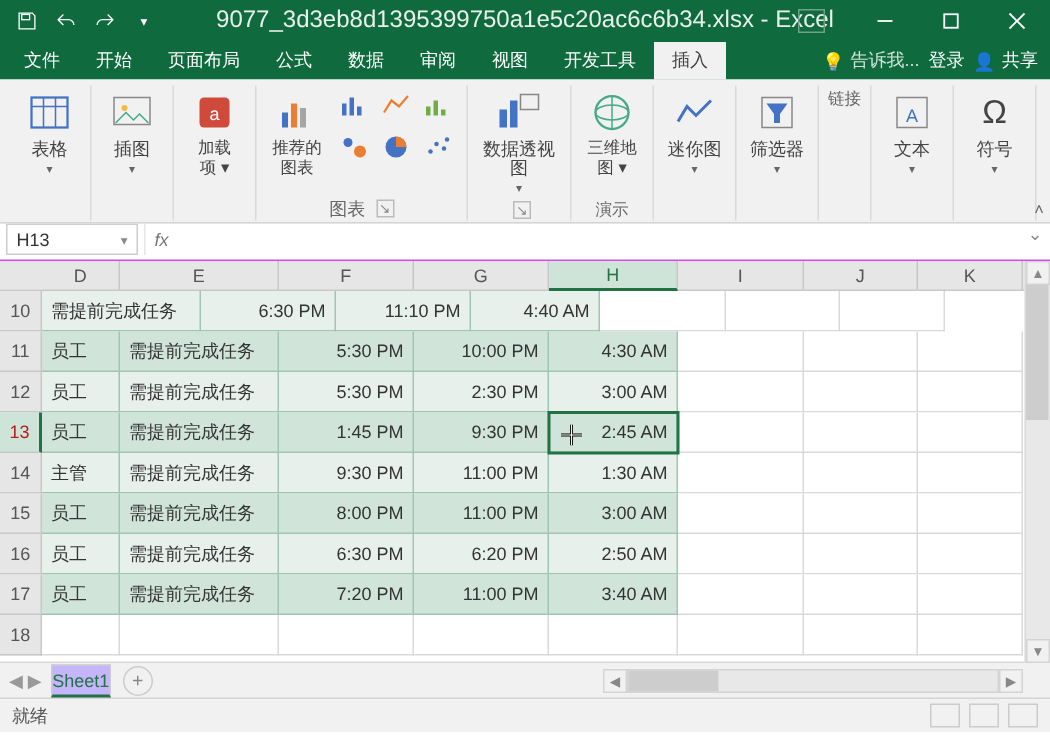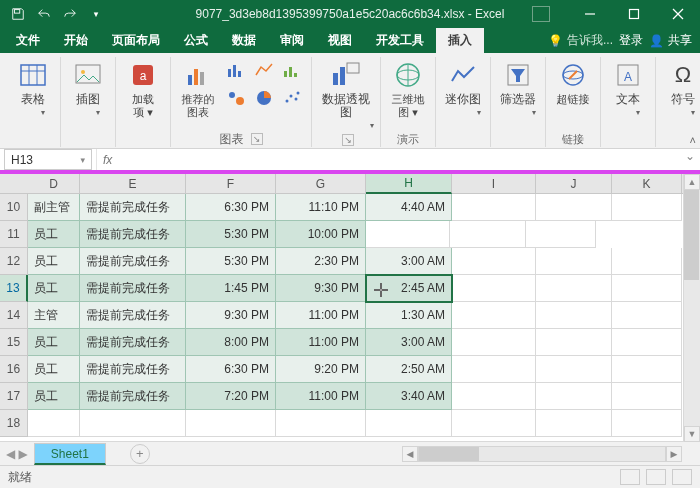--- a/index.html
+++ b/index.html
@@ -3,21 +3,21 @@
 <meta charset="utf-8">
 <style>
 *{box-sizing:border-box;margin:0;padding:0;font-family:"Microsoft YaHei","Segoe UI",sans-serif;font-size:12px;-webkit-user-select:none;user-select:none}
 body{background:#fff;width:700px;height:500px;overflow:hidden;position:relative}
 
 
 .titlebar{height:28px;background:#0f6b3e;color:#fff;display:flex;align-items:center;position:relative}
 .qat{display:flex;align-items:center;gap:2px;padding-left:6px}
 .qat-btn{width:24px;height:22px;display:flex;align-items:center;justify-content:center;color:#fff;font-size:12px}
 .qat-btn svg{width:14px;height:14px;fill:#fff}
-.title-text{position:absolute;left:0;right:0;text-align:center;color:#e8f0ec;font-size:12px;pointer-events:none}
+.title-text{position:absolute;left:0;right:0;text-align:center;color:#e8f0ec;font-size:16px;pointer-events:none}
 .win-controls{position:absolute;right:0;top:0;display:flex;height:28px}
 .win-btn{width:44px;height:28px;display:flex;align-items:center;justify-content:center;color:#fff}
 .win-btn svg{width:12px;height:12px;stroke:#fff;fill:none;stroke-width:1.2}
 .rb-icon{position:absolute;right:150px;top:6px;width:18px;height:16px;border:1px solid #6fa287}
 
 
 .tabs{height:25px;background:#0f6b3e;display:flex;align-items:flex-end;padding-left:4px;color:#fff}
 .tab{padding:4px 12px;height:25px;display:flex;align-items:center;cursor:pointer;font-size:12px}
 .tab.active{background:#f1f1f1;color:#404040}
 .tabs-right{margin-left:auto;display:flex;align-items:center;gap:6px;padding-right:8px;height:25px}
@@ -25,58 +25,58 @@
 .share-btn{display:flex;align-items:center;gap:4px;color:#fff}
 
 
 .ribbon{height:96px;background:#f1f1f1;border-bottom:1px solid #d4d4d4;display:flex;padding:4px 6px 0;position:relative}
 .group{display:flex;flex-direction:column;align-items:center;border-right:1px solid #d9d9d9;padding:0 6px;height:90px}
 .group:last-child{border-right:none}
 .group-ctrls{display:flex;gap:4px;flex:1}
 .group-label{font-size:11px;color:#666;height:16px;display:flex;align-items:center;gap:3px}
 .bigbtn{display:flex;flex-direction:column;align-items:center;justify-content:flex-start;padding-top:2px;width:42px;gap:2px}
 .bigbtn-ico{width:32px;height:32px;display:flex;align-items:center;justify-content:center}
-.bigbtn-lbl{font-size:11px;color:#444;text-align:center;line-height:13px;display:flex;flex-direction:column;align-items:flex-end}
+.bigbtn-lbl{font-size:11px;color:#444;text-align:center;line-height:13px;display:flex;flex-direction:column;align-items:center}
 .drop-caret{font-size:8px;color:#666}
 .chart-grid{display:grid;grid-template-columns:repeat(3,26px);grid-template-rows:repeat(2,26px);gap:2px}
 .chart-cell{width:26px;height:26px;display:flex;align-items:center;justify-content:center}
 .chart-cell svg{width:20px;height:18px}
 .launcher{font-size:9px;color:#888;margin-left:4px;border:1px solid #bbb;width:12px;height:12px;display:flex;align-items:center;justify-content:center}
 .ribbon-collapse{position:absolute;right:4px;bottom:2px;color:#666;font-size:11px}
 
 
-.fbar{height:25px;border-bottom:4px solid #d946ef;display:flex;background:#fff}
+.fbar{height:25px;border-bottom:1px solid #d946ef;display:flex;background:#fff}
 .namebox{width:88px;height:21px;border:1px solid #ccc;margin:0 4px;padding:2px 6px;display:flex;align-items:center;justify-content:space-between;background:#fff}
 .namebox span{font-size:12px;color:#333}
 .fx-area{display:flex;align-items:center;gap:6px;padding-left:6px;flex:1;border-left:1px solid #e5e5e5;height:21px}
 .fx-label{font-style:italic;color:#777;font-size:12px}
 .formula-input{border:none;outline:none;font-size:12px;color:#333;width:100%}
 .fbar-expand{width:20px;text-align:center;color:#888}
 
 
 .grid-wrap{position:relative;height:268px;overflow:hidden;border-bottom:1px solid #d9d9d9}
 .colhdrs{display:flex;height:20px;background:#e6e6e6;border-bottom:1px solid #c8c8c8}
 .rownum-col{width:28px;background:#e6e6e6}
 .colhdr{border-right:1px solid #c8c8c8;display:flex;align-items:center;justify-content:center;color:#555;font-size:12px;height:20px}
 .colhdr.sel{background:#cfe4d8;color:#217346;border-bottom:2px solid #217346}
 .gridbody{position:relative}
 .row{display:flex;height:27px}
 .rowhdr{width:28px;background:#e6e6e6;border-right:1px solid #c8c8c8;border-bottom:1px solid #c8c8c8;display:flex;align-items:center;justify-content:center;color:#555;font-size:12px}
-.rowhdr.sel{background:#cfe4d8;color:#0369a1;border-right:2px solid #217346}
+.rowhdr.sel{background:#cfe4d8;color:#b91c1c;border-right:2px solid #217346}
 .cell{border-right:1px solid #d9d9d9;border-bottom:1px solid #d9d9d9;padding:0 6px;display:flex;align-items:center;font-size:12px;color:#333;background:#fff;overflow:hidden;white-space:nowrap}
 .cell.tbl{background:#e8f0ec;border-right:1px solid #9fc5b3;border-bottom:1px solid #9fc5b3}
 .cell.tbl.alt{background:#d0e4da}
 .cell.tbl.right{justify-content:flex-end}
 .cell.active{background:#fff;outline:2px solid #217346;outline-offset:-1px;z-index:5;position:relative}
 .fill-cursor{position:absolute;width:14px;height:14px;pointer-events:none;z-index:8}
 
 
 .sheettabs{height:24px;display:flex;align-items:center;background:#f1f1f1;border-bottom:1px solid #d4d4d4;position:relative}
 .nav-arrows{display:flex;gap:2px;padding:0 6px;color:#999}
-.stab{height:22px;padding:3px 16px;background:#7dd3fc;border:1px solid #ccc;border-bottom:2px solid #217346;font-size:12px;color:#217346;margin-right:18px}
+.stab{height:22px;padding:3px 0;background:#c4b5fd;border:1px solid #ccc;border-bottom:2px solid #217346;font-size:12px;color:#217346;margin-right:2px}
 .addsheet{width:20px;height:20px;border:1px solid #ccc;border-radius:10px;display:flex;align-items:center;justify-content:center;color:#888;margin-left:6px;font-size:13px}
 .hscroll{position:absolute;right:18px;top:4px;width:280px;height:16px;background:#f1f1f1;display:flex;align-items:center}
 .hscroll-track{flex:1;height:16px;background:#e8e8e8;border:1px solid #d4d4d4;position:relative}
 .hscroll-thumb{position:absolute;left:0;top:0;height:14px;width:60px;background:#cdcdcd}
 .hscroll-btn{width:16px;height:16px;border:1px solid #d4d4d4;display:flex;align-items:center;justify-content:center;color:#888;font-size:9px}
 
 
 .statusbar{height:22px;background:#f1f1f1;display:flex;align-items:center;padding:0 8px;color:#555;font-size:11px}
 .status-right{margin-left:auto;display:flex;align-items:center;gap:6px}
 .view-btn{width:20px;height:16px;border:1px solid #ccc}
@@ -129,21 +129,21 @@
     <div class="win-btn">
         <svg viewBox="0 0 12 12">
           <line x1="1" y1="1" x2="11" y2="11"></line>
           <line x1="11" y1="1" x2="1" y2="11"></line>
         </svg>
       </div>
   </div>
 </div>
 
 <div class="tabs">
-  <div id="tabs-host" style="display: flex; font-weight: bold;">
+  <div id="tabs-host" style="display: flex;">
       <div class="tab">文件</div>
       <div class="tab">开始</div>
       <div class="tab">页面布局</div>
       <div class="tab">公式</div>
       <div class="tab">数据</div>
       <div class="tab">审阅</div>
       <div class="tab">视图</div>
       <div class="tab">开发工具</div>
       <div class="tab active">插入</div>
     </div>
@@ -330,32 +330,20 @@
           </div>
           <div class="bigbtn-lbl">
             <span>筛选器</span>
             <span class="drop-caret">▾</span>
           </div>
         </div>
       </div>
     <div class="group-label"></div>
   </div>
   <div class="group">
-    <div class="group-ctrls">
-        <div class="bigbtn">
-          <div class="bigbtn-ico">
-            <svg width="28" height="28" viewBox="0 0 28 28">
-              <circle cx="14" cy="14" r="10" fill="none" stroke="#4472c4" stroke-width="1.5"></circle>
-              <ellipse cx="14" cy="14" rx="10" ry="4" fill="none" stroke="#4472c4"></ellipse>
-              <path d="M10 18l8-8" stroke="#ed7d31" stroke-width="2"></path>
-            </svg>
-          </div>
-          <div class="bigbtn-lbl">超链接</div>
-        </div>
-      </div>
     <div class="group-label">链接</div>
   </div>
   <div class="group">
     <div class="group-ctrls">
         <div class="bigbtn">
           <div class="bigbtn-ico">
             <svg width="26" height="26" viewBox="0 0 26 26">
               <rect x="3" y="3" width="20" height="20" fill="none" stroke="#888"></rect>
               <text x="13" y="19" text-anchor="middle" font-size="16" fill="#4472c4">A</text>
             </svg>
@@ -404,35 +392,35 @@
         <div class="colhdr cG">G</div>
         <div class="colhdr cH sel">H</div>
         <div class="colhdr cI">I</div>
         <div class="colhdr cJ">J</div>
         <div class="colhdr cK">K</div>
       </div>
   </div>
   <div class="gridbody" id="gridbody">
       <div class="row">
         <div class="rowhdr">10</div>
-        <div class="cell cD tbl">副主管</div>
         <div class="cell cE tbl">需提前完成任务</div>
         <div class="cell cF tbl right">6:30 PM</div>
         <div class="cell cG tbl right">11:10 PM</div>
         <div class="cell cH tbl right">4:40 AM</div>
         <div class="cell cI"></div>
         <div class="cell cJ"></div>
         <div class="cell cK"></div>
       </div>
       <div class="row">
         <div class="rowhdr">11</div>
         <div class="cell cD tbl alt">员工</div>
         <div class="cell cE tbl alt">需提前完成任务</div>
         <div class="cell cF tbl alt right">5:30 PM</div>
         <div class="cell cG tbl alt right">10:00 PM</div>
+        <div class="cell cH tbl alt right">4:30 AM</div>
         <div class="cell cI"></div>
         <div class="cell cJ"></div>
         <div class="cell cK"></div>
       </div>
       <div class="row">
         <div class="rowhdr">12</div>
         <div class="cell cD tbl">员工</div>
         <div class="cell cE tbl">需提前完成任务</div>
         <div class="cell cF tbl right">5:30 PM</div>
         <div class="cell cG tbl right">2:30 PM</div>
@@ -472,21 +460,21 @@
         <div class="cell cH tbl alt right">3:00 AM</div>
         <div class="cell cI"></div>
         <div class="cell cJ"></div>
         <div class="cell cK"></div>
       </div>
       <div class="row">
         <div class="rowhdr">16</div>
         <div class="cell cD tbl">员工</div>
         <div class="cell cE tbl">需提前完成任务</div>
         <div class="cell cF tbl right">6:30 PM</div>
-        <div class="cell cG tbl right">9:20 PM</div>
+        <div class="cell cG tbl right">6:20 PM</div>
         <div class="cell cH tbl right">2:50 AM</div>
         <div class="cell cI"></div>
         <div class="cell cJ"></div>
         <div class="cell cK"></div>
       </div>
       <div class="row">
         <div class="rowhdr">17</div>
         <div class="cell cD tbl alt">员工</div>
         <div class="cell cE tbl alt">需提前完成任务</div>
         <div class="cell cF tbl alt right">7:20 PM</div>

